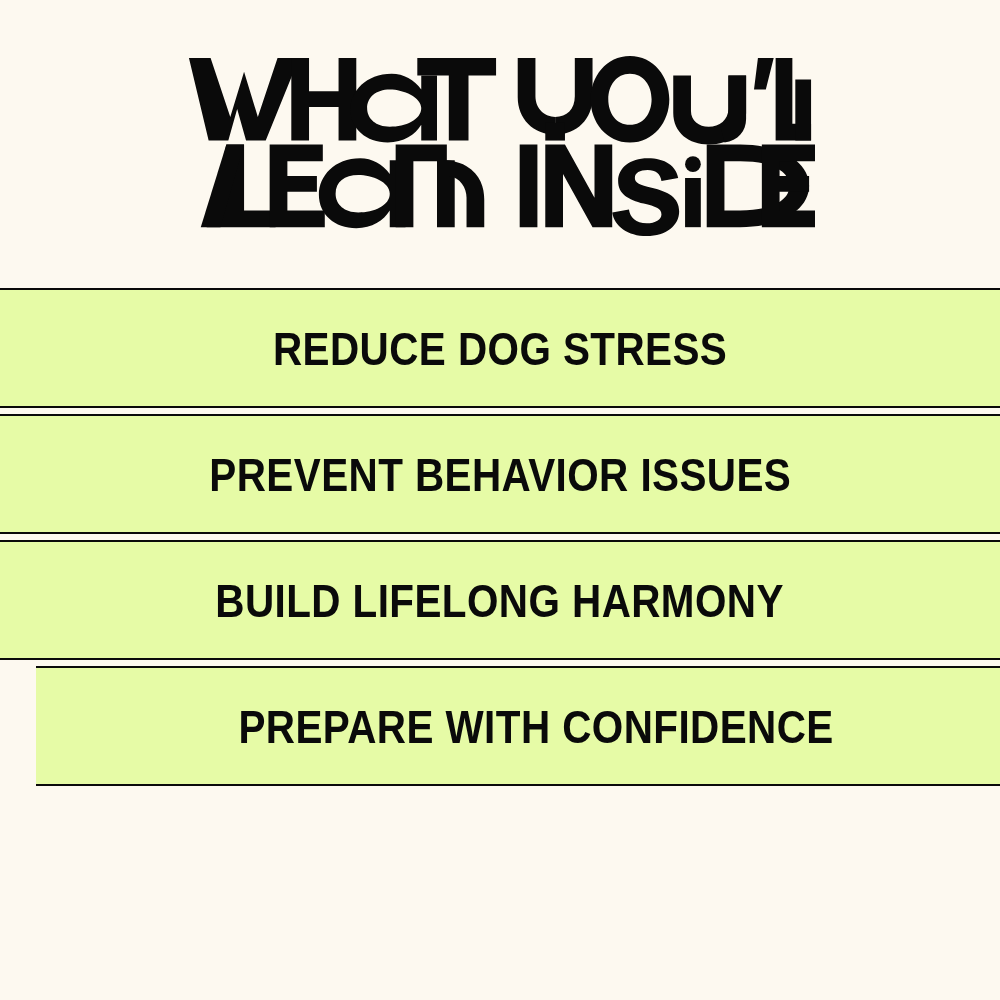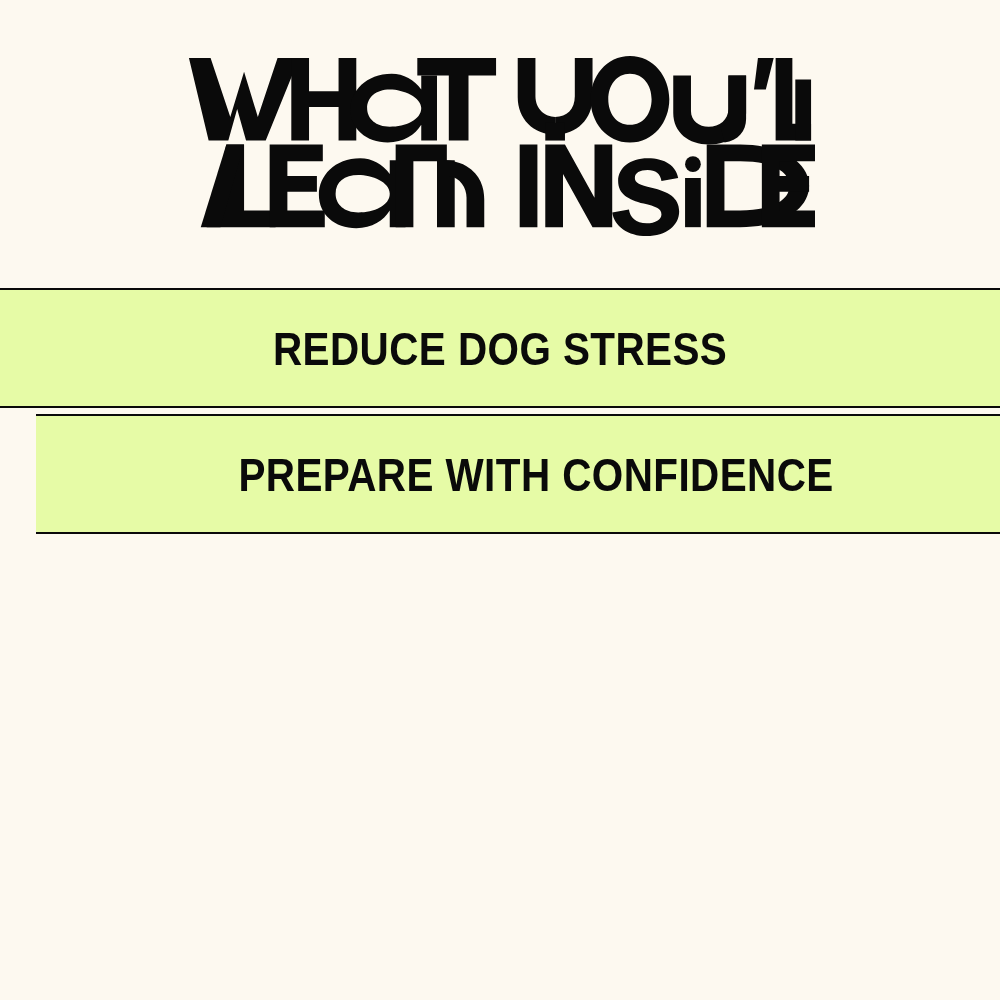--- a/index.html
+++ b/index.html
@@ -166,21 +166,27 @@
 
   </div>
 
   <div class="bands">
 
     <div class="band">
       <span class="band-label">REDUCE DOG STRESS</span>
     </div>
 
 
+    <div class="band">
+      <span class="band-label">PREVENT BEHAVIOR ISSUES</span>
+    </div>
 
+    <div class="band">
+      <span class="band-label">BUILD LIFELONG HARMONY</span>
+    </div>
 
     <div class="band">
       <span class="band-label">PREPARE WITH CONFIDENCE</span>
     </div>
 
   </div>
 
 </div>
 
 </body></html>

